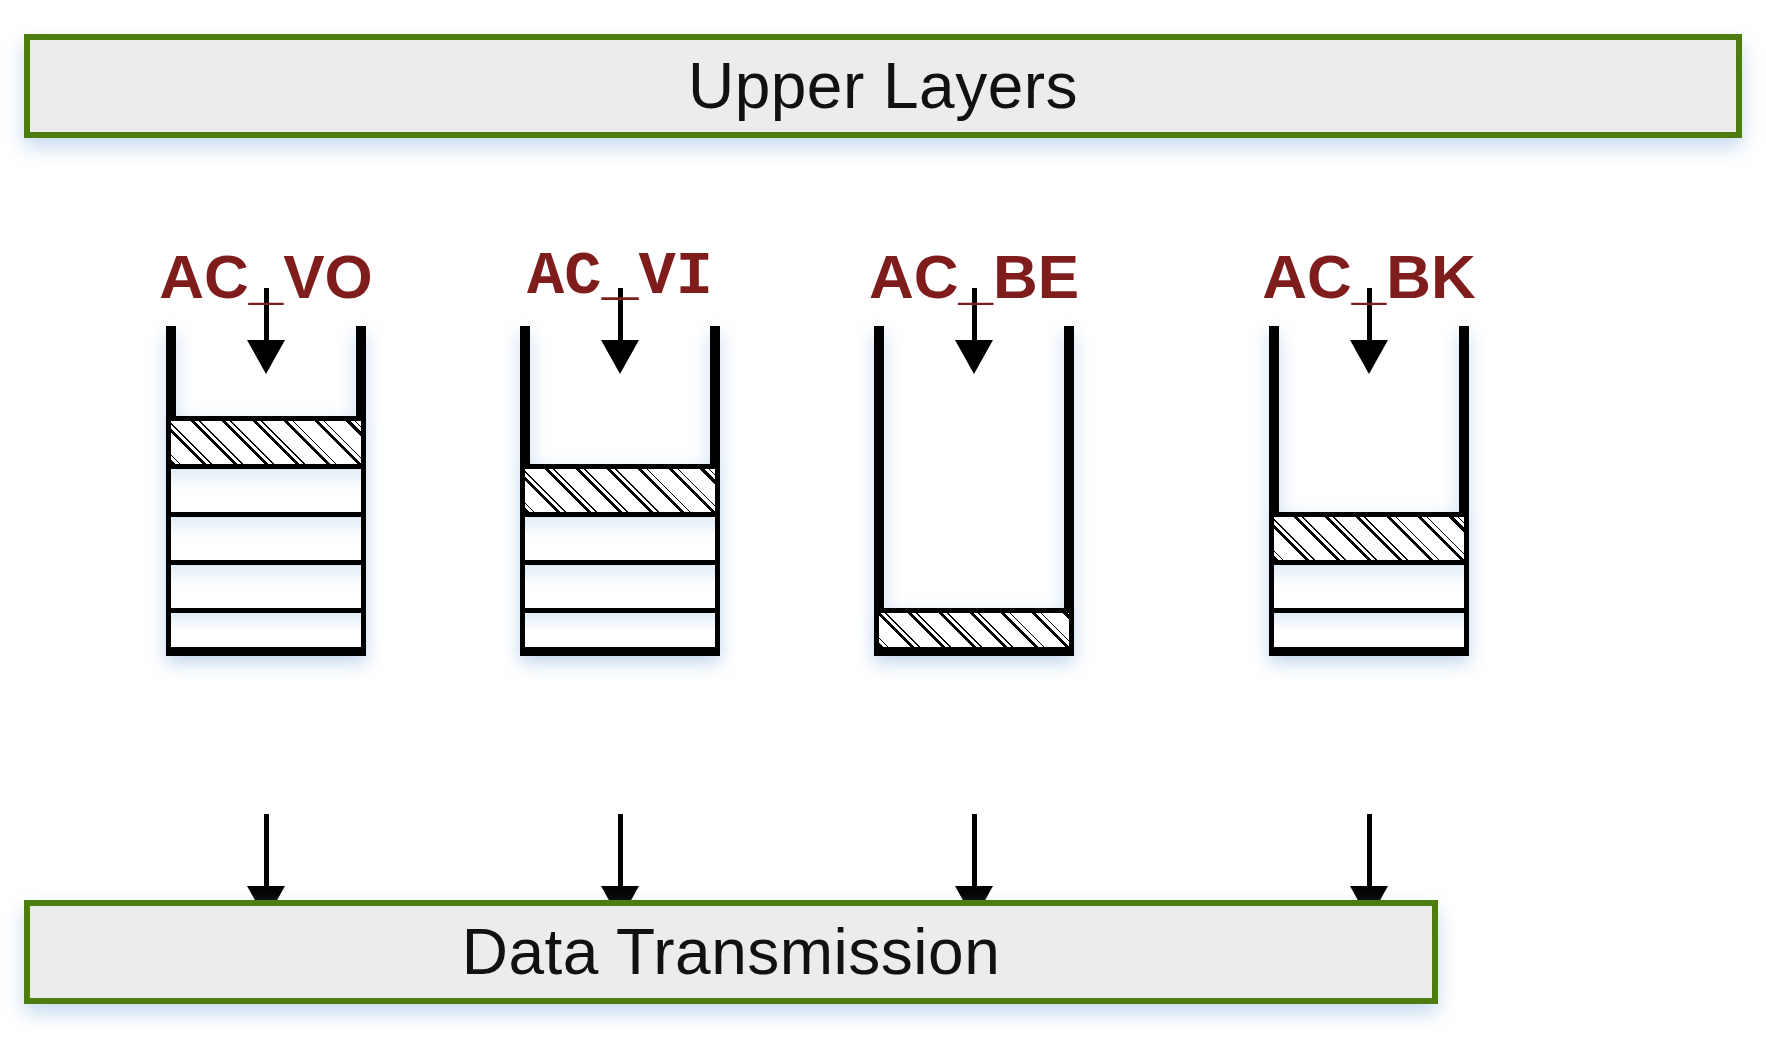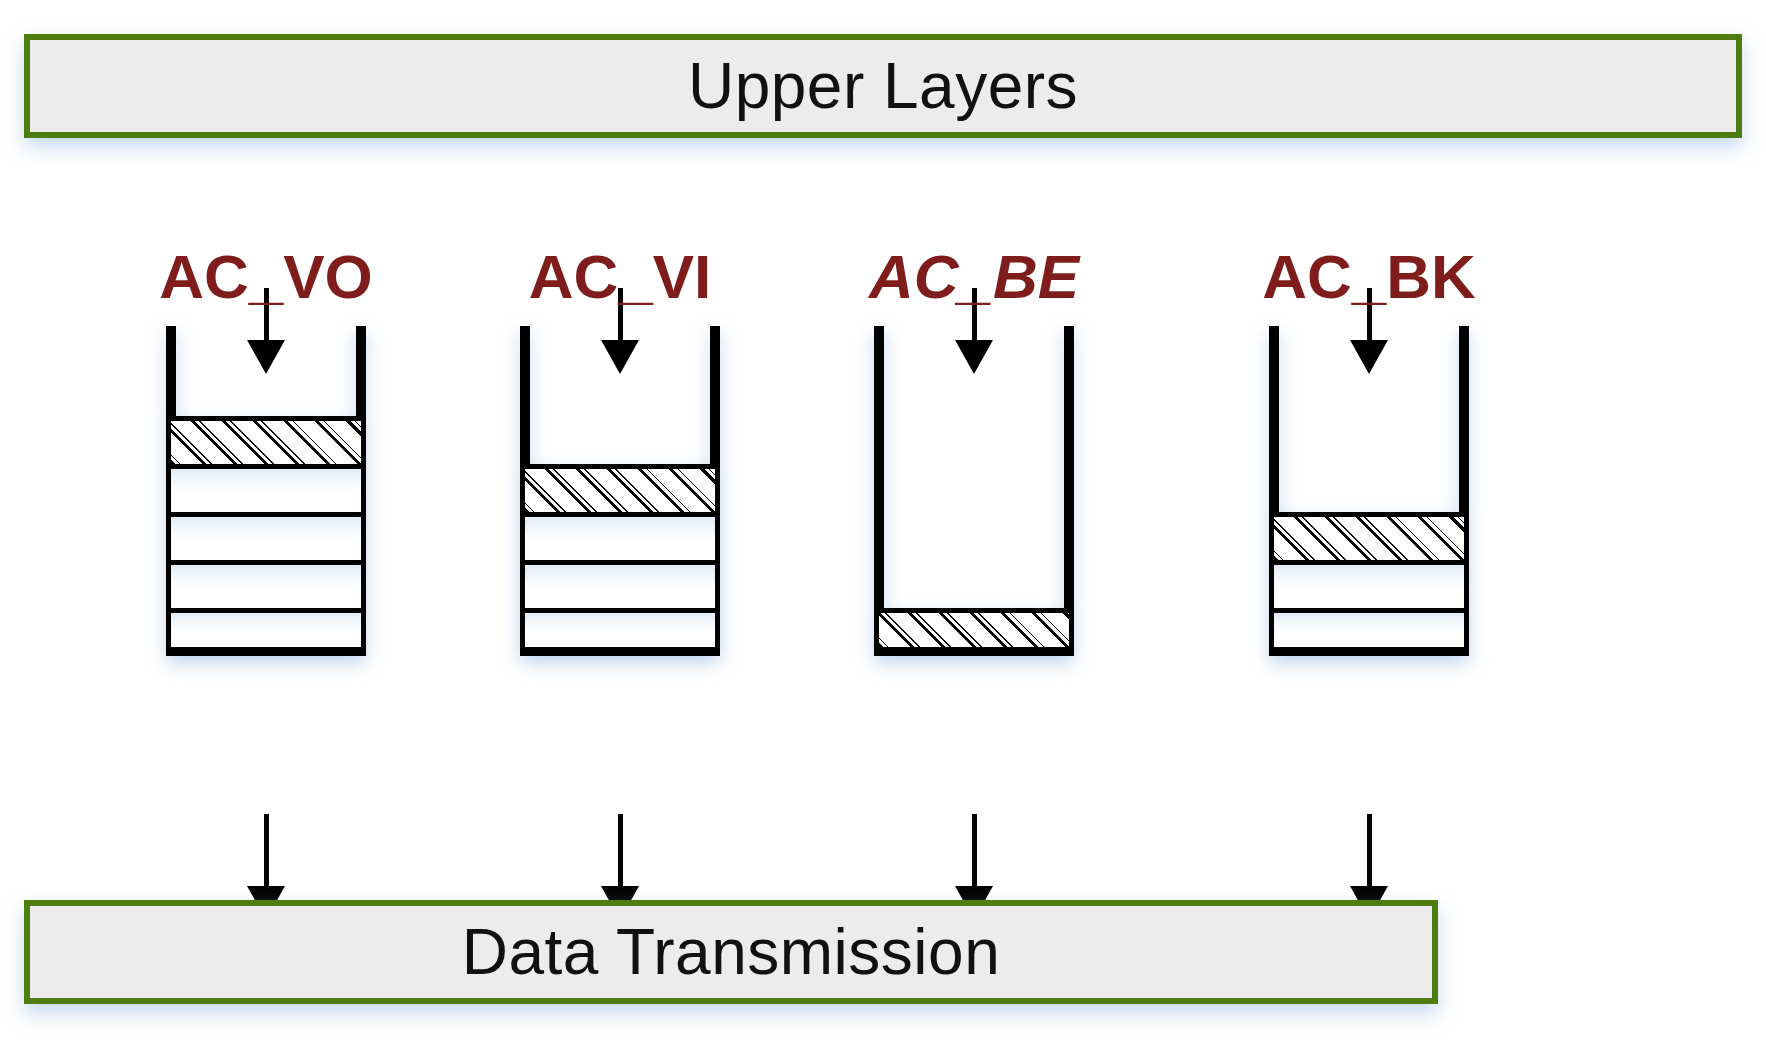--- a/index.html
+++ b/index.html
@@ -125,40 +125,40 @@
             <div class="cell"></div>
             <div class="cell"></div>
             <div class="cell"></div>
           </div>
         </div>
         <div class="arrow arrow-out" style="left: calc(50% - 30px);">
           <div class="shaft"></div>
           <div class="head"></div>
         </div>
       </div>
-      <div class="queue-col" style="left: 450px;">
+      <div class="queue-col" style="left: 450px; font-family: Liberation Mono, monospace;">
         <div class="arrow arrow-in" style="left: calc(50% - 30px);">
           <div class="shaft"></div>
           <div class="head"></div>
         </div>
         <div class="ac-label">AC_VI</div>
         <div class="queue-box">
           <div class="cells">
             <div class="cell plain"></div>
             <div class="cell"></div>
             <div class="cell"></div>
             <div class="cell"></div>
           </div>
         </div>
         <div class="arrow arrow-out" style="left: calc(50% - 30px);">
           <div class="shaft"></div>
           <div class="head"></div>
         </div>
       </div>
-      <div class="queue-col" style="left: 804px; font-style: italic;">
+      <div class="queue-col" style="left: 804px;">
         <div class="arrow arrow-in" style="left: calc(50% - 30px);">
           <div class="shaft"></div>
           <div class="head"></div>
         </div>
         <div class="ac-label">AC_BE</div>
         <div class="queue-box">
           <div class="cells">
             <div class="cell plain"></div>
           </div>
         </div>

